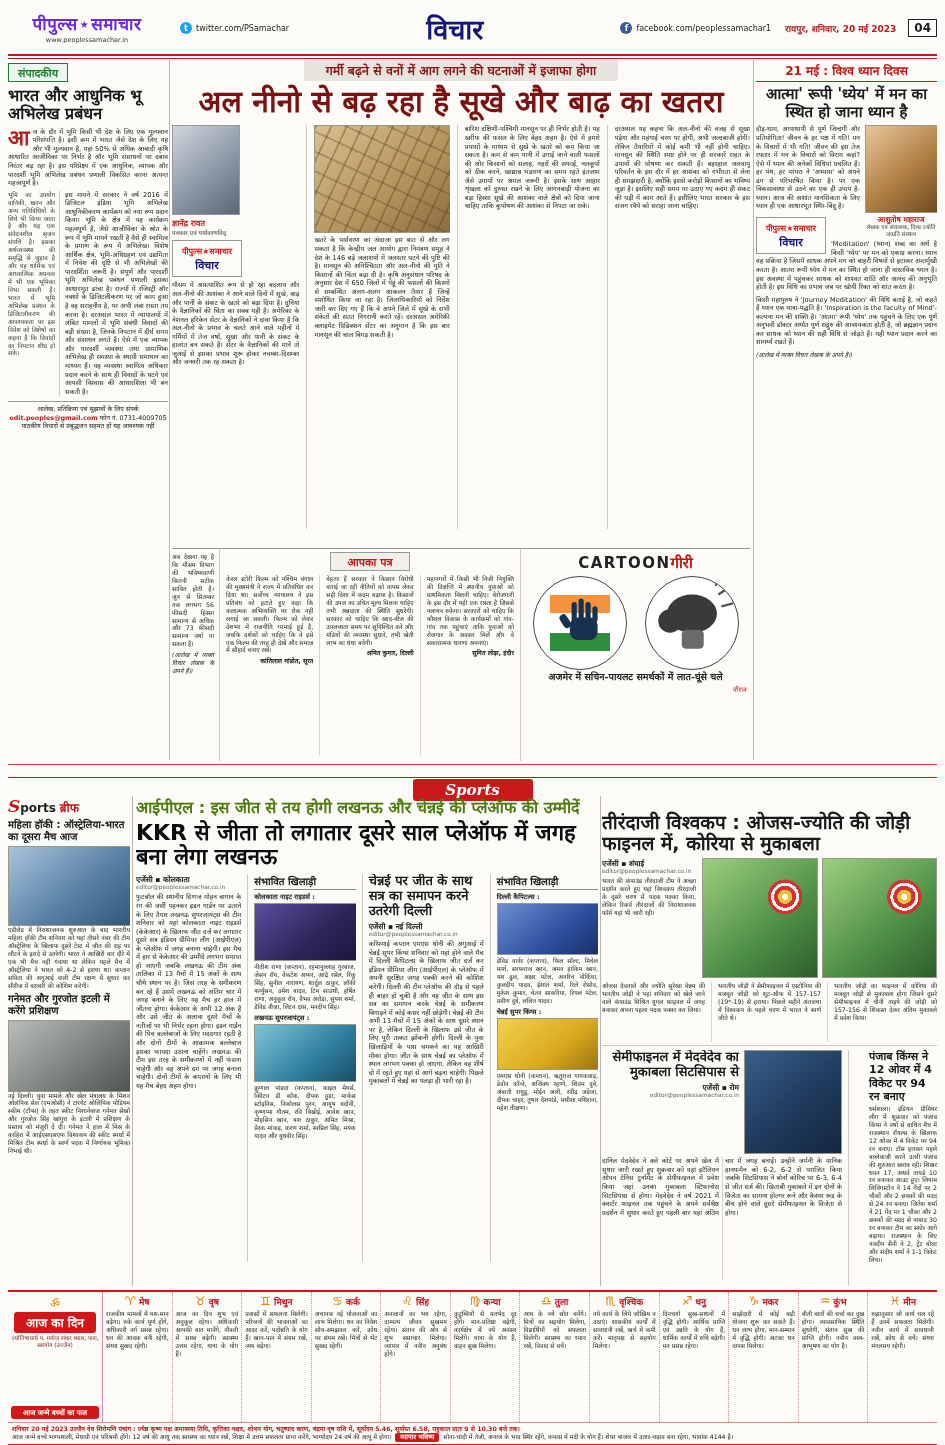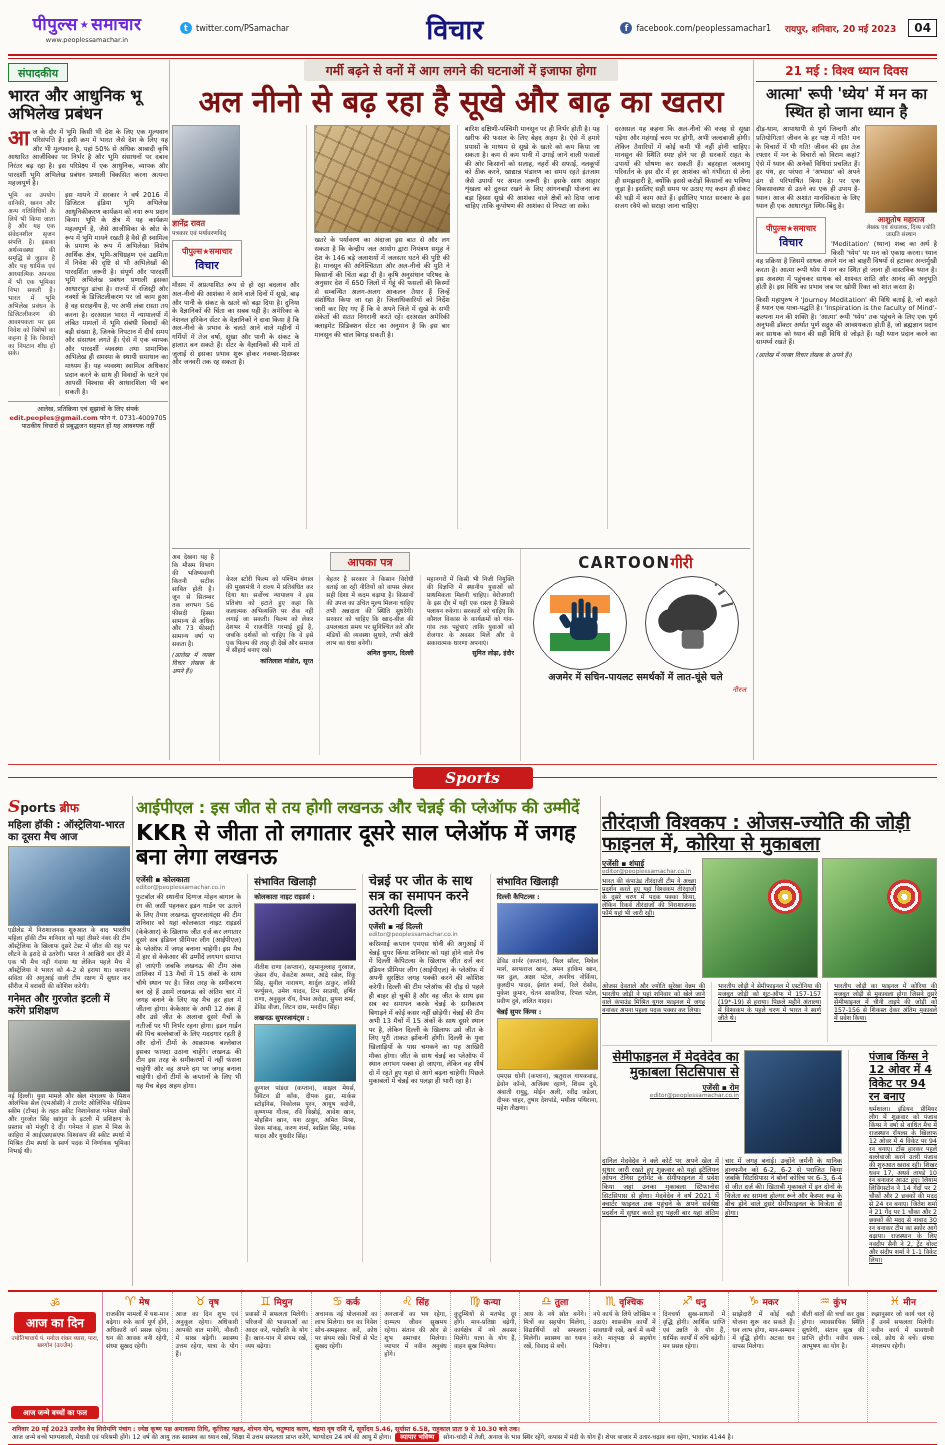--- a/index.html
+++ b/index.html
@@ -77,21 +77,21 @@
   .med-head{font-size:15px;font-weight:800;line-height:1.18;text-align:center;margin:4px 0;}
   .guru{float:right;width:72px;margin:0 0 2px 5px;}
   .guru-photo{width:72px;height:86px;background:linear-gradient(140deg,#e8c79a,#b07f44 55%,#6e4a22);border:1px solid #998;}
   .guru-name{font-size:7.5px;font-weight:bold;color:#b02020;text-align:center;margin-top:1px;}
   .guru-role{font-size:5.8px;color:#333;text-align:center;line-height:1.2;}
   .med-brand{float:left;margin:2px 5px 2px 0;}
   .medit p{margin:0 0 4px;}
   
   .sports-banner{position:absolute;left:8px;right:8px;top:764px;height:26px;border-top:1px solid #d23333;}
   .sports-banner .line{position:absolute;left:0;right:0;top:12px;border-top:1.5px solid #c01818;}
-  .sports-label{position:relative;display:block;width:120px;margin:2px auto 0;background:#c81a1a;color:#fff;text-align:center;
+  .sports-label{position:relative;display:block;width:120px;margin:14px auto 0;background:#c81a1a;color:#fff;text-align:center;
       font-family:"DejaVu Serif","Liberation Serif",serif;font-style:italic;font-weight:bold;font-size:15px;
       padding:2px 0;border-radius:3px;}
   
   .brief{position:absolute;left:8px;top:796px;width:122px;height:490px;overflow:hidden;}
   .brief-hdr{font-size:12px;margin-bottom:3px;}
   .brief-s{color:#c01818;font-size:17px;font-weight:800;font-family:"DejaVu Serif","Liberation Serif",serif;font-style:italic;}
   .brief-rest{font-weight:800;color:#222;}
   .brief-hi{font-weight:800;color:#c01818;}
   .brief-head{font-size:10px;font-weight:800;line-height:1.2;margin:3px 0;}
   .ph{border:1px solid #998;}
@@ -107,21 +107,21 @@
   .byline{font-size:7.5px;font-weight:bold;}
   .email{font-size:5.8px;color:#666;margin-bottom:3px;}
   .prob-title{font-size:10px;font-weight:800;border-bottom:1px solid #888;margin-bottom:2px;padding-bottom:1px;}
   .team-label{font-size:6.6px;font-weight:800;margin-top:2px;}
   .ph-kkr{width:100%;height:56px;background:linear-gradient(140deg,#5a4ea0,#2c2557 60%,#1b1740);margin:2px 0;}
   .ph-lsg{width:100%;height:56px;background:linear-gradient(140deg,#7fc5d8,#2e7e9e 60%,#1b4e66);margin:2px 0;}
   .ph-dc{width:100%;height:50px;background:linear-gradient(140deg,#6f8fd0,#2d4f9e 60%,#1a2f66);margin:2px 0;}
   .ph-csk{width:100%;height:50px;background:linear-gradient(140deg,#f3d14f,#d9a91e 60%,#9a7410);margin:2px 0;}
   .sub-head{font-size:13px;font-weight:800;line-height:1.15;margin-bottom:2px;}
   
-  .right-sport{position:absolute;left:602px;top:796px;width:335px;height:490px;overflow:hidden;text-decoration:underline;}
+  .right-sport{position:absolute;left:602px;top:796px;width:335px;height:490px;overflow:hidden;}
   .arch-head{font-size:19px;font-weight:800;line-height:1.12;margin-bottom:4px;}
   .arch-top{display:flex;gap:6px;}
   .arch-left{width:94px;overflow:hidden;}
   .arch-photos{flex:1;display:flex;gap:4px;}
   .ph-arch{flex:1;height:118px;
      background:radial-gradient(circle at 72% 32%,#fff 0 3px,#e8c23a 3px 7px,#d23333 7px 11px,#f2f2f2 11px 14px,#d23333 14px 17px,rgba(0,0,0,0) 17.5px),
                 linear-gradient(140deg,#9ecf7f,#4e8f46 60%,#2e5e2c);}
   .arch-mid{display:flex;gap:6px;margin-top:4px;height:60px;border-bottom:1px solid #cfcac1;padding-bottom:3px;}
   .arch-mid>div{flex:1;overflow:hidden;}
   .arch-mid>div+div{border-left:1px solid #d8d3ca;padding-left:6px;}

